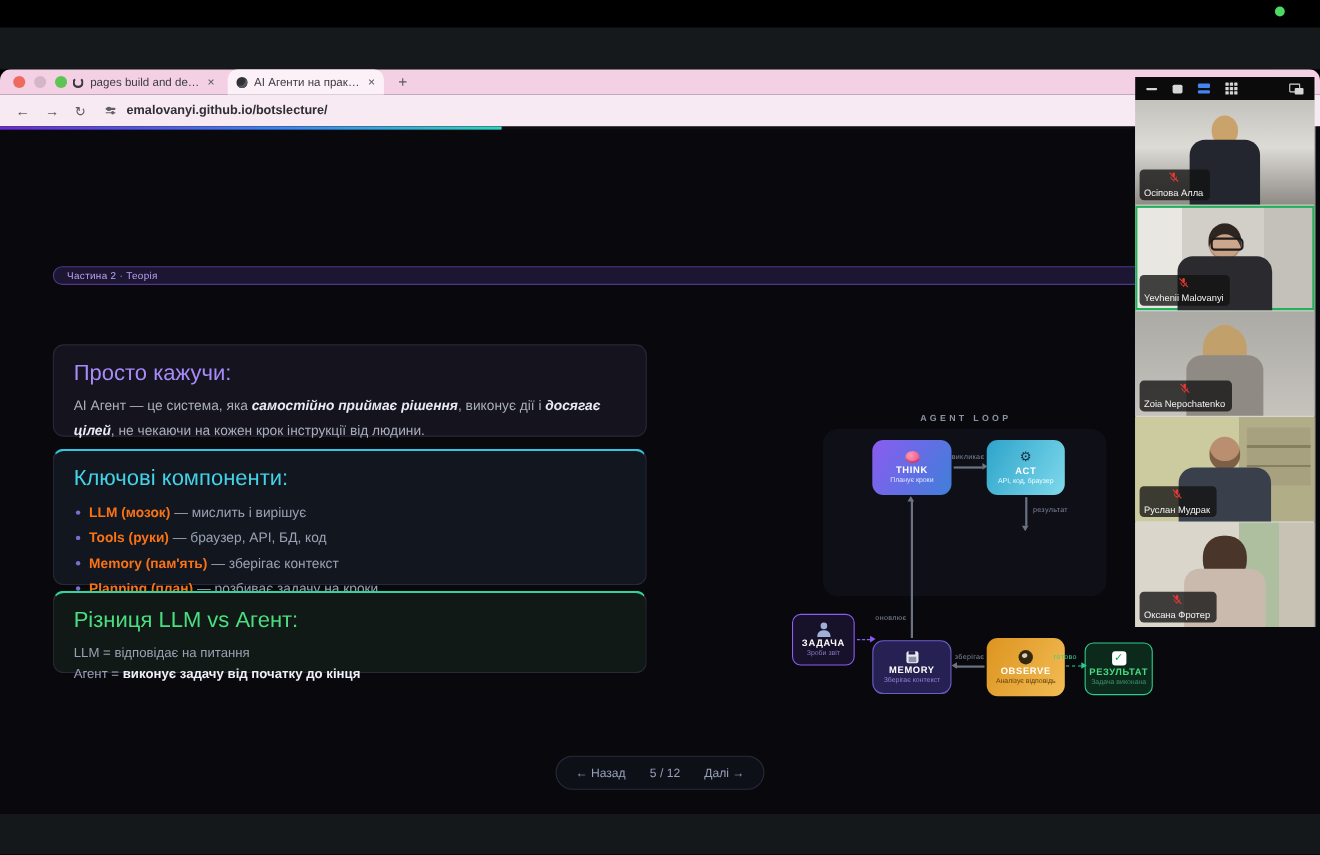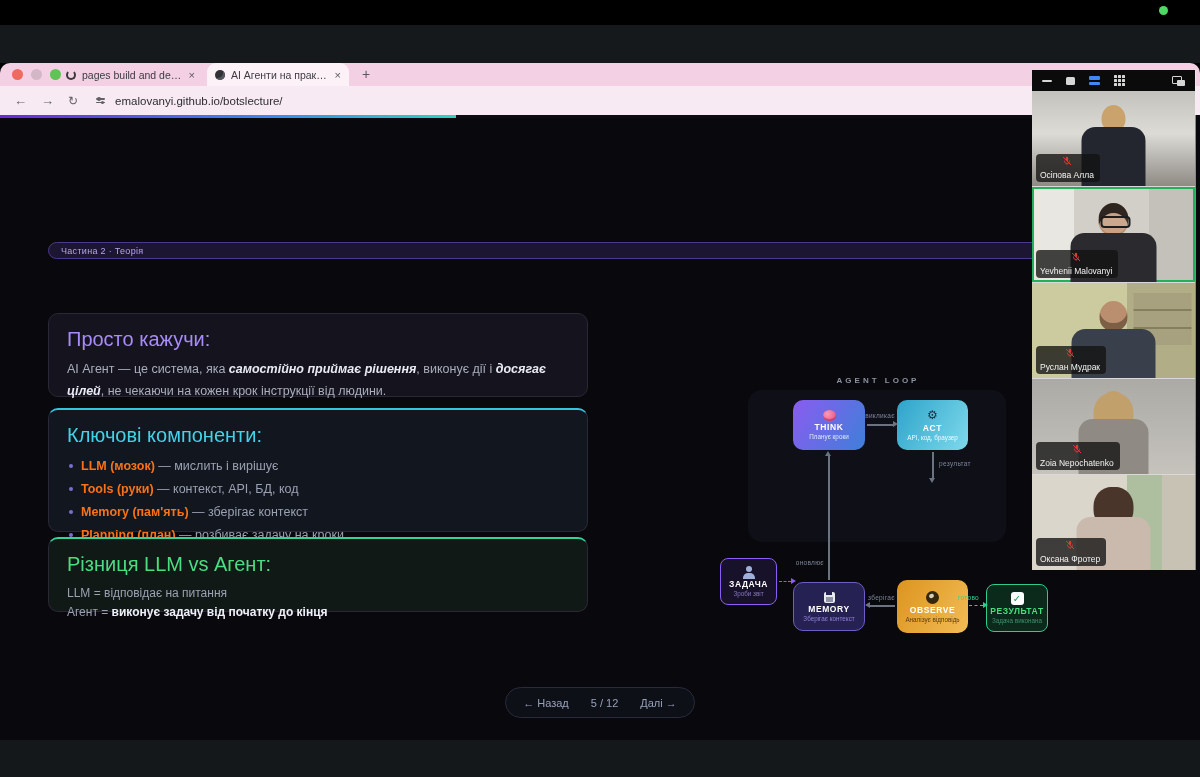--- a/index.html
+++ b/index.html
@@ -28,21 +28,21 @@
   .fav-spinner { width:10px; height:10px; border:2px solid #3a3a3e; border-top-color:transparent; border-radius:50%; flex:0 0 auto; }
   .fav-globe { width:10px; height:10px; border-radius:50%; background:#2f3136; box-shadow:inset -2px -2px 0 #55585f; flex:0 0 auto; }
   .newtab { position:absolute; left:362px; top:3px; font-size:14px; color:#5a5a5e; }
   .toolbar { position:relative; height:29px; background:#f8eaf3; display:flex; align-items:center; }
   .navbtn { font-size:13px; color:#5f5f63; margin-left:14px; }
   .navbtn.reload { font-size:12px; }
   .site-icon { margin-left:18px; display:flex; flex-direction:column; gap:2px; }
   .site-icon i { display:block; width:9px; height:1.5px; background:#606065; border-radius:1px; position:relative; }
   .site-icon i::after { content:""; position:absolute; top:-1px; width:3.5px; height:3.5px; border-radius:50%; background:#606065; }
   .site-icon i:first-child::after { left:1px; } .site-icon i:last-child::after { right:1px; }
-  .urltext { margin-left:10px; font-size:11.5px; color:#2e2e33; }
+  .urltext { margin-left:10px; font-size:11.5px; color:#2e2e33;font-weight:bold; }
   .progress { position:relative; height:3px; background:#0c0c12; }
   .progress .fill { position:absolute; left:0; top:0; height:3px; width:456px; background:linear-gradient(90deg,#6d28d9 0%,#3b82f6 55%,#2dd4bf 100%); }
 
   
   .viewport { position:relative; height:622px; background:#08080d; }
   .badgebar { position:absolute; left:48px; top:124px; width:1000px; height:17px; border:1px solid #4b3a8a; background:#1c1633; border-radius:9px; display:flex; align-items:center; padding-left:12px; }
   .badgebar span { font-size:9px; color:#b7a4ee; letter-spacing:.3px; }
   .slide-title { position:absolute; left:48px; top:142px; font-size:29px; font-weight:bold; color:#f2f3f8; letter-spacing:.2px; }
   .card { position:absolute; left:48px; width:540px; border-radius:10px; background:#15131e; border:1px solid #2a2737; padding:14px 18px; }
   .card1 { top:195px; height:84px; }
@@ -204,21 +204,21 @@
 
       <div class="card card1">
         <h3>Просто кажучи:</h3>
         <p class="body"><span>AI Агент — це система, яка </span><b>самостійно приймає рішення</b><span>, виконує дії і </span><b>досягає цілей</b><span>, не чекаючи на кожен крок інструкції від людини.</span></p>
       </div>
 
       <div class="card card2">
         <h3>Ключові компоненти:</h3>
         <ul class="blist">
           <li><b>LLM (мозок)</b><span> — мислить і вирішує</span></li>
-          <li><b>Tools (руки)</b><span> — контекст, API, БД, код</span></li>
+          <li><b>Tools (руки)</b><span> — браузер, API, БД, код</span></li>
           <li><b>Memory (пам'ять)</b><span> — зберігає контекст</span></li>
           <li><b>Planning (план)</b><span> — розбиває задачу на кроки</span></li>
         </ul>
       </div>
 
       <div class="card card3">
         <h3>Різниця LLM vs Агент:</h3>
         <p class="diffline">LLM = відповідає на питання</p>
         <p class="diffline"><span>Агент = </span><b>виконує задачу від початку до кінця</b></p>
       </div>
@@ -340,54 +340,54 @@
         <rect x="4.6" y="1" width="2.8" height="5" rx="1.4" fill="#e53935"></rect>
         <path d="M3 5.5 v0.6 a3 3 0 0 0 6 0 v-0.6" fill="none" stroke="#e53935" stroke-width="1"></path>
         <line x1="6" y1="8.8" x2="6" y2="10.6" stroke="#e53935" stroke-width="1"></line>
         <line x1="1.4" y1="1.2" x2="10.8" y2="10.8" stroke="#e53935" stroke-width="1.2"></line>
       </svg>
       <span class="plabel">Yevhenii Malovanyi</span>
     </div>
   </div>
 
 
+  <div class="tile p4">
+    <div class="person" style="width:100%;height:100%;">
+
+      <span class="head"></span>
+      <span class="torso"></span>
+    </div>
+    <div class="pname">
+      <svg class="micmuted" viewBox="0 0 12 12">
+        <rect x="4.6" y="1" width="2.8" height="5" rx="1.4" fill="#e53935"></rect>
+        <path d="M3 5.5 v0.6 a3 3 0 0 0 6 0 v-0.6" fill="none" stroke="#e53935" stroke-width="1"></path>
+        <line x1="6" y1="8.8" x2="6" y2="10.6" stroke="#e53935" stroke-width="1"></line>
+        <line x1="1.4" y1="1.2" x2="10.8" y2="10.8" stroke="#e53935" stroke-width="1.2"></line>
+      </svg>
+      <span class="plabel">Zoia Nepochatenko</span>
+    </div>
+  </div>
+
   <div class="tile p3">
     <div class="person" style="width:100%;height:100%;">
       <span class="shelf" style="display: block;"></span>
       <span class="head"></span>
       <span class="torso"></span>
     </div>
     <div class="pname">
       <svg class="micmuted" viewBox="0 0 12 12">
         <rect x="4.6" y="1" width="2.8" height="5" rx="1.4" fill="#e53935"></rect>
         <path d="M3 5.5 v0.6 a3 3 0 0 0 6 0 v-0.6" fill="none" stroke="#e53935" stroke-width="1"></path>
         <line x1="6" y1="8.8" x2="6" y2="10.6" stroke="#e53935" stroke-width="1"></line>
         <line x1="1.4" y1="1.2" x2="10.8" y2="10.8" stroke="#e53935" stroke-width="1.2"></line>
       </svg>
       <span class="plabel">Руслан Мудрак</span>
     </div>
   </div>
 
-  <div class="tile p4">
-    <div class="person" style="width:100%;height:100%;">
-
-      <span class="head"></span>
-      <span class="torso"></span>
-    </div>
-    <div class="pname">
-      <svg class="micmuted" viewBox="0 0 12 12">
-        <rect x="4.6" y="1" width="2.8" height="5" rx="1.4" fill="#e53935"></rect>
-        <path d="M3 5.5 v0.6 a3 3 0 0 0 6 0 v-0.6" fill="none" stroke="#e53935" stroke-width="1"></path>
-        <line x1="6" y1="8.8" x2="6" y2="10.6" stroke="#e53935" stroke-width="1"></line>
-        <line x1="1.4" y1="1.2" x2="10.8" y2="10.8" stroke="#e53935" stroke-width="1.2"></line>
-      </svg>
-      <span class="plabel">Zoia Nepochatenko</span>
-    </div>
-  </div>
-
   <div class="tile p5">
     <div class="person" style="width:100%;height:100%;">
 
       <span class="head"></span>
       <span class="torso"></span>
     </div>
     <div class="pname">
       <svg class="micmuted" viewBox="0 0 12 12">
         <rect x="4.6" y="1" width="2.8" height="5" rx="1.4" fill="#e53935"></rect>
         <path d="M3 5.5 v0.6 a3 3 0 0 0 6 0 v-0.6" fill="none" stroke="#e53935" stroke-width="1"></path>

